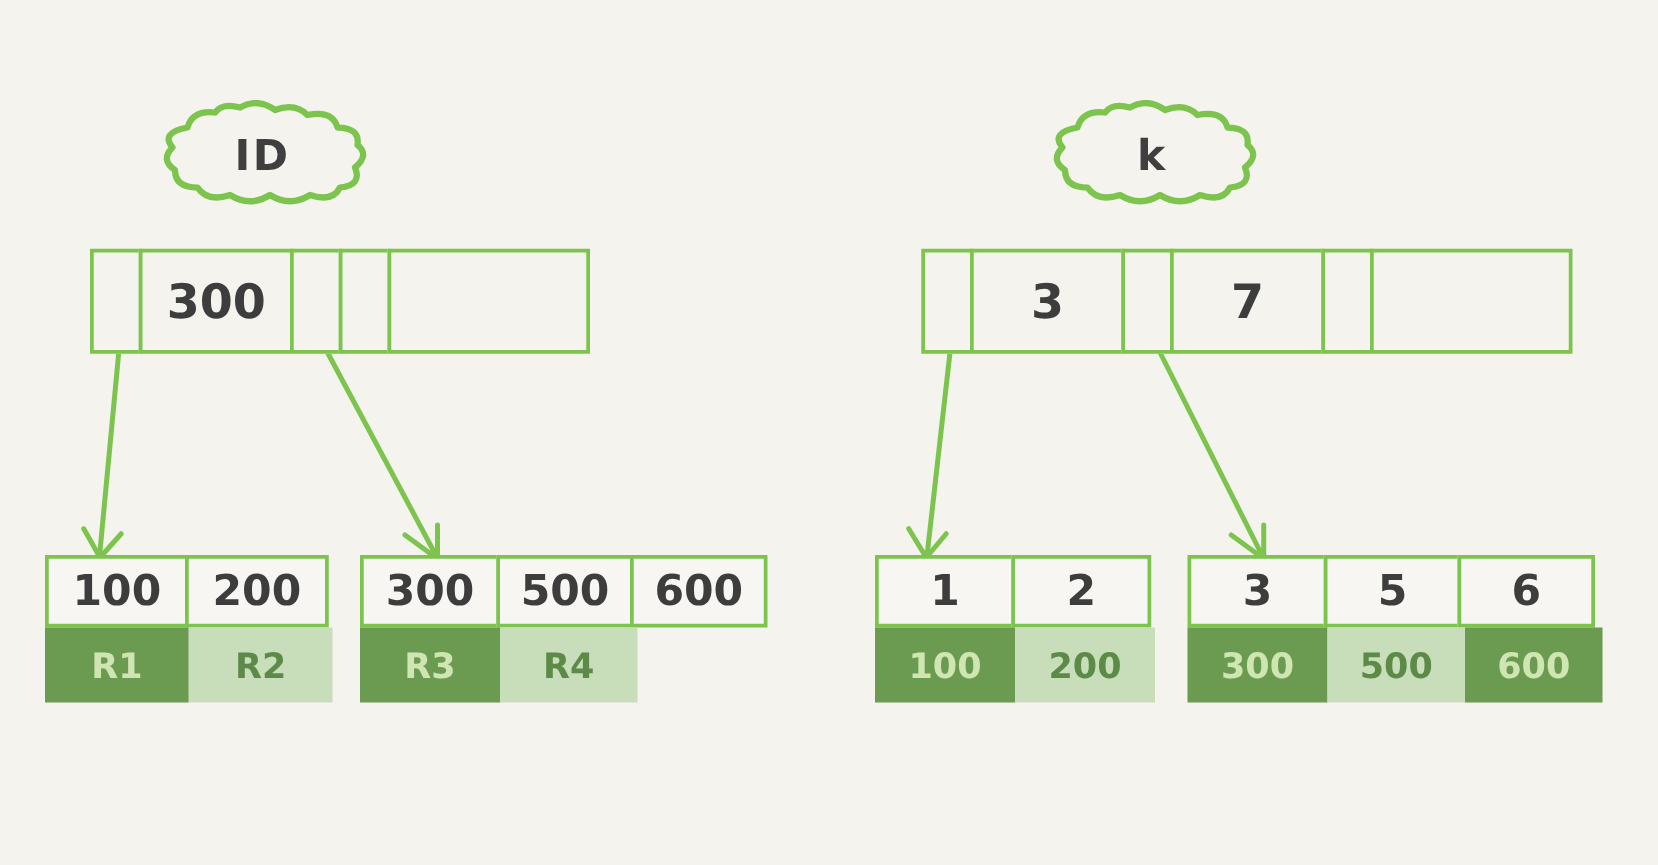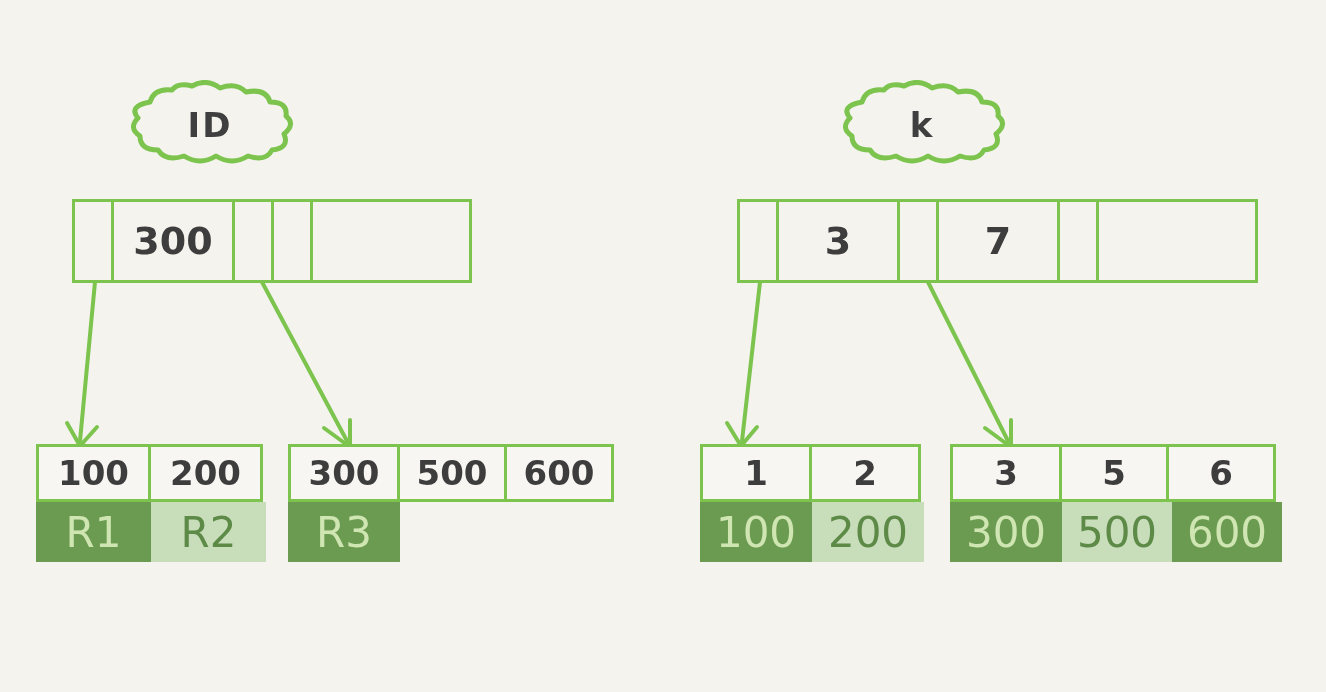--- a/index.html
+++ b/index.html
@@ -99,22 +99,22 @@
   .leaf .valrow {
     display: flex;
     height: 60px;
   }
   .leaf .valrow .vcell {
     box-sizing: border-box;
     display: flex;
     align-items: center;
     justify-content: center;
     font-family: "DejaVu Sans", sans-serif;
-    font-size: 42px;
-    font-weight: 400;
+    font-size: 28px;
+    font-weight: 700;
   }
   .leaf .valrow .vcell.dark {
     background: #6b9b51;
     color: #cfe5b2;
   }
   .leaf .valrow .vcell.light {
     background: #c8debb;
     color: #5d8a47;
   }
 </style>
@@ -200,20 +200,21 @@
   </div>
 
   <div class="leaf" style="left:288px; top:444px;">
     <div class="keyrow">
       <div class="kcell" style="width:112px;">300</div>
       <div class="kcell" style="width:110px;">500</div>
       <div class="kcell" style="width:110px;">600</div>
     </div>
     <div class="valrow">
       <div class="vcell dark" style="width:112px;">R3</div>
+      <div class="vcell light" style="width:110px;">R4</div>
     </div>
   </div>
 
   <div class="leaf" style="left:700px; top:444px;">
     <div class="keyrow">
       <div class="kcell" style="width:112px;">1</div>
       <div class="kcell" style="width:112px;">2</div>
     </div>
     <div class="valrow">
       <div class="vcell dark" style="width:112px;">100</div>

